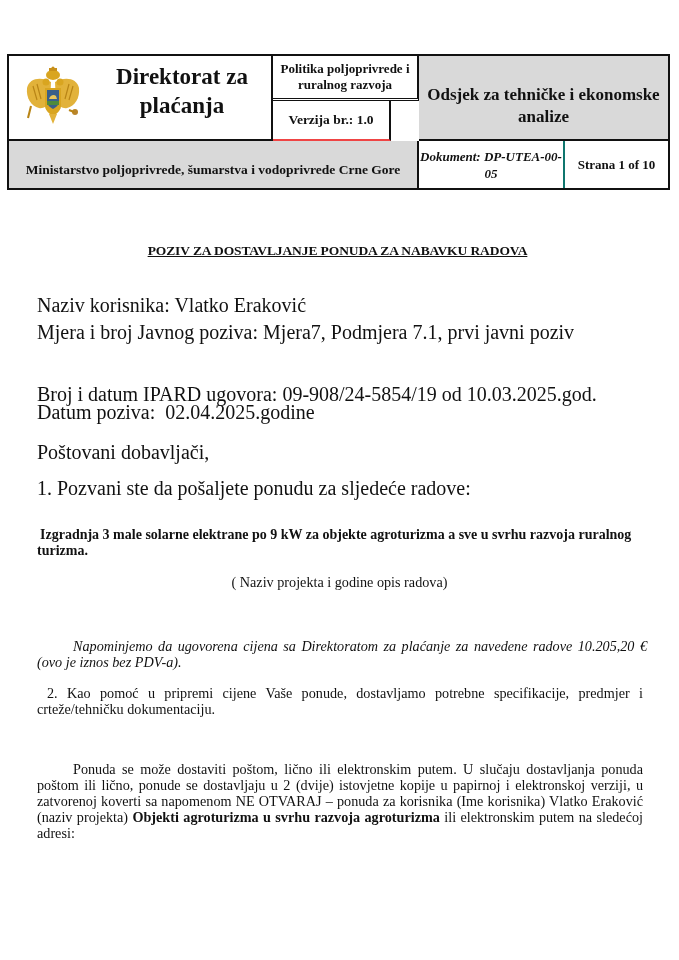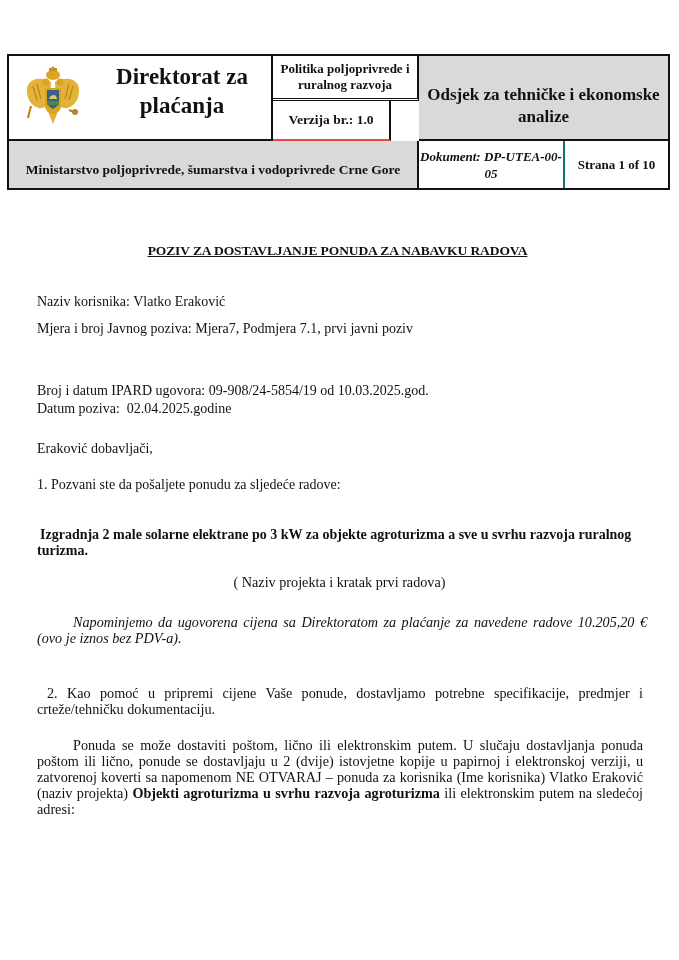--- a/index.html
+++ b/index.html
@@ -123,21 +123,21 @@
     text-align: center;
     font-weight: bold;
     font-size: 13.5px;
     text-decoration: underline;
     letter-spacing: -0.1px;
     margin-left: 8px;
   }
   .line {
     position: absolute;
     left: 37px;
-    font-size: 14px;
+    font-size: 20px;
     white-space: nowrap;
   }
   .line b { font-weight: bold; }
   .para {
     position: absolute;
     left: 37px;
     width: 604px;
     font-size: 14.2px;
     line-height: 16px;
     text-align: justify;
@@ -148,21 +148,21 @@
     line-height: 16px;
     text-align: left;
   }
   .centered {
     position: absolute;
     left: 0; width: 679px;
     text-align: center;
     font-size: 14.2px;
   }
   .italic { font-style: italic; }
-  .indent { text-indent: 36px; }
+  .indent { text-indent: 36px; margin-top: 24px; }
   .indent-sm { text-indent: 10px; }
 </style>
 </head>
 <body>
 
 <div class="page">
 
   <div class="hdr">
     <div class="cell c-logo-title">
       <svg class="logo" viewBox="0 0 60 62">
@@ -224,27 +224,27 @@
   </div>
   <div class="line" style="top:373px;margin-top:28px;">
     <span>Datum poziva:</span>&nbsp;
     <span>02.04.2025.godine</span>
   </div>
   <div class="line" style="top:383px;">
     <span>Broj i datum IPARD ugovora:</span>
     <span>09-908/24-5854/19 od 10.03.2025.god.</span>
   </div>
 
-  <div class="line" style="top:441px;">Eraković dobavljači,</div>
+  <div class="line" style="top:441px;">Poštovani dobavljači,</div>
 
   <div class="line" style="top:477px;">1.  Pozvani ste da pošaljete ponudu za sljedeće radove:</div>
 
-  <div class="para bold-block" style="top:527px; left:37px; width:610px; text-indent:3px;">Izgradnja 2 male solarne elektrane po 3 kW za objekte agroturizma a sve u svrhu razvoja ruralnog turizma.</div>
-
-  <div class="centered" style="top:574px;">( Naziv projekta i kratak prvi radova)</div>
+  <div class="para bold-block" style="top:527px; left:37px; width:610px; text-indent:3px;">Izgradnja 3 male solarne elektrane po 9 kW za objekte agroturizma a sve u svrhu razvoja ruralnog turizma.</div>
+
+  <div class="centered" style="top:574px;">( Naziv projekta i godine opis radova)</div>
 
   <div class="para italic indent" style="top:614px; width:610px;">Napominjemo da ugovorena cijena sa Direktoratom za plaćanje za navedene radove 10.205,20 € (ovo je iznos bez PDV-a).</div>
 
   <div class="para indent-sm" style="top:685px; width:606px;">2. Kao pomoć u pripremi cijene Vaše ponude, dostavljamo potrebne specifikacije, predmjer i crteže/tehničku dokumentaciju.</div>
 
   <div class="para indent" style="top:737px; width:606px;">
     <span>Ponuda se  može dostaviti poštom, lično ili elektronskim putem. U slučaju dostavljanja ponuda poštom ili lično, ponude se dostavljaju u 2 (dvije) istovjetne  kopije u papirnoj i elektronskoj verziji, u zatvorenoj koverti sa napomenom NE OTVARAJ – ponuda za korisnika  (Ime korisnika) Vlatko Eraković (naziv projekta) </span><b>Objekti agroturizma u svrhu razvoja agroturizma</b><span> ili elektronskim putem na sledećoj adresi:</span>
   </div>
 
 </div>

